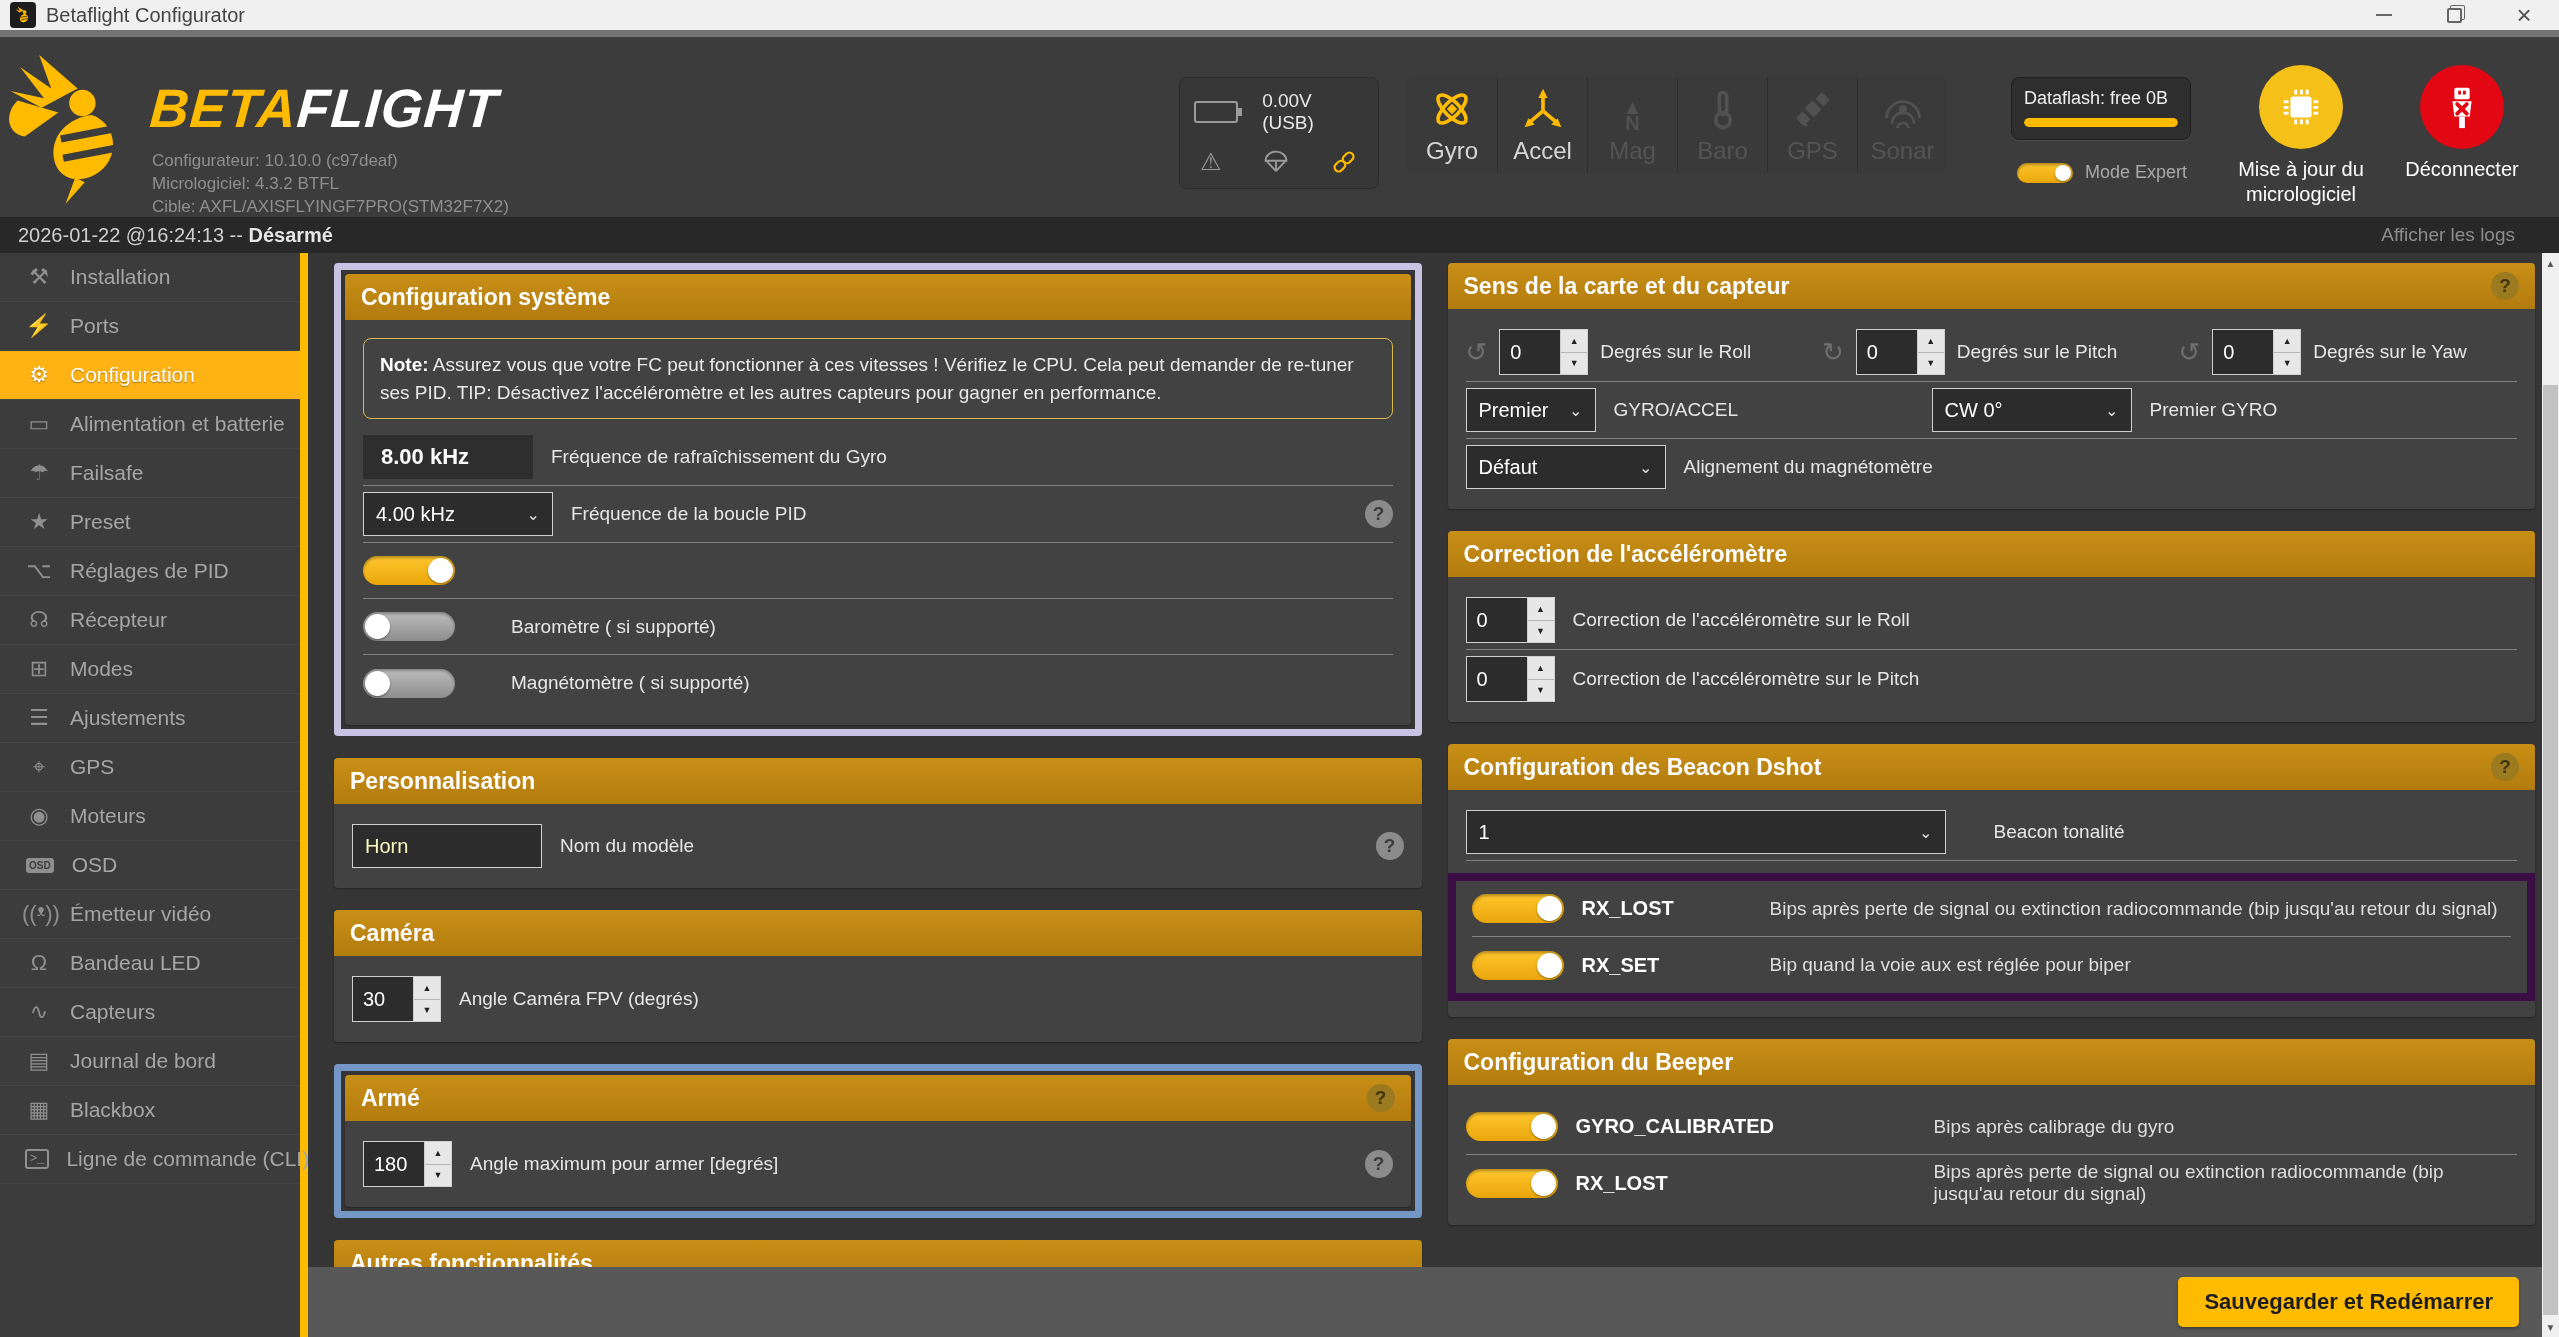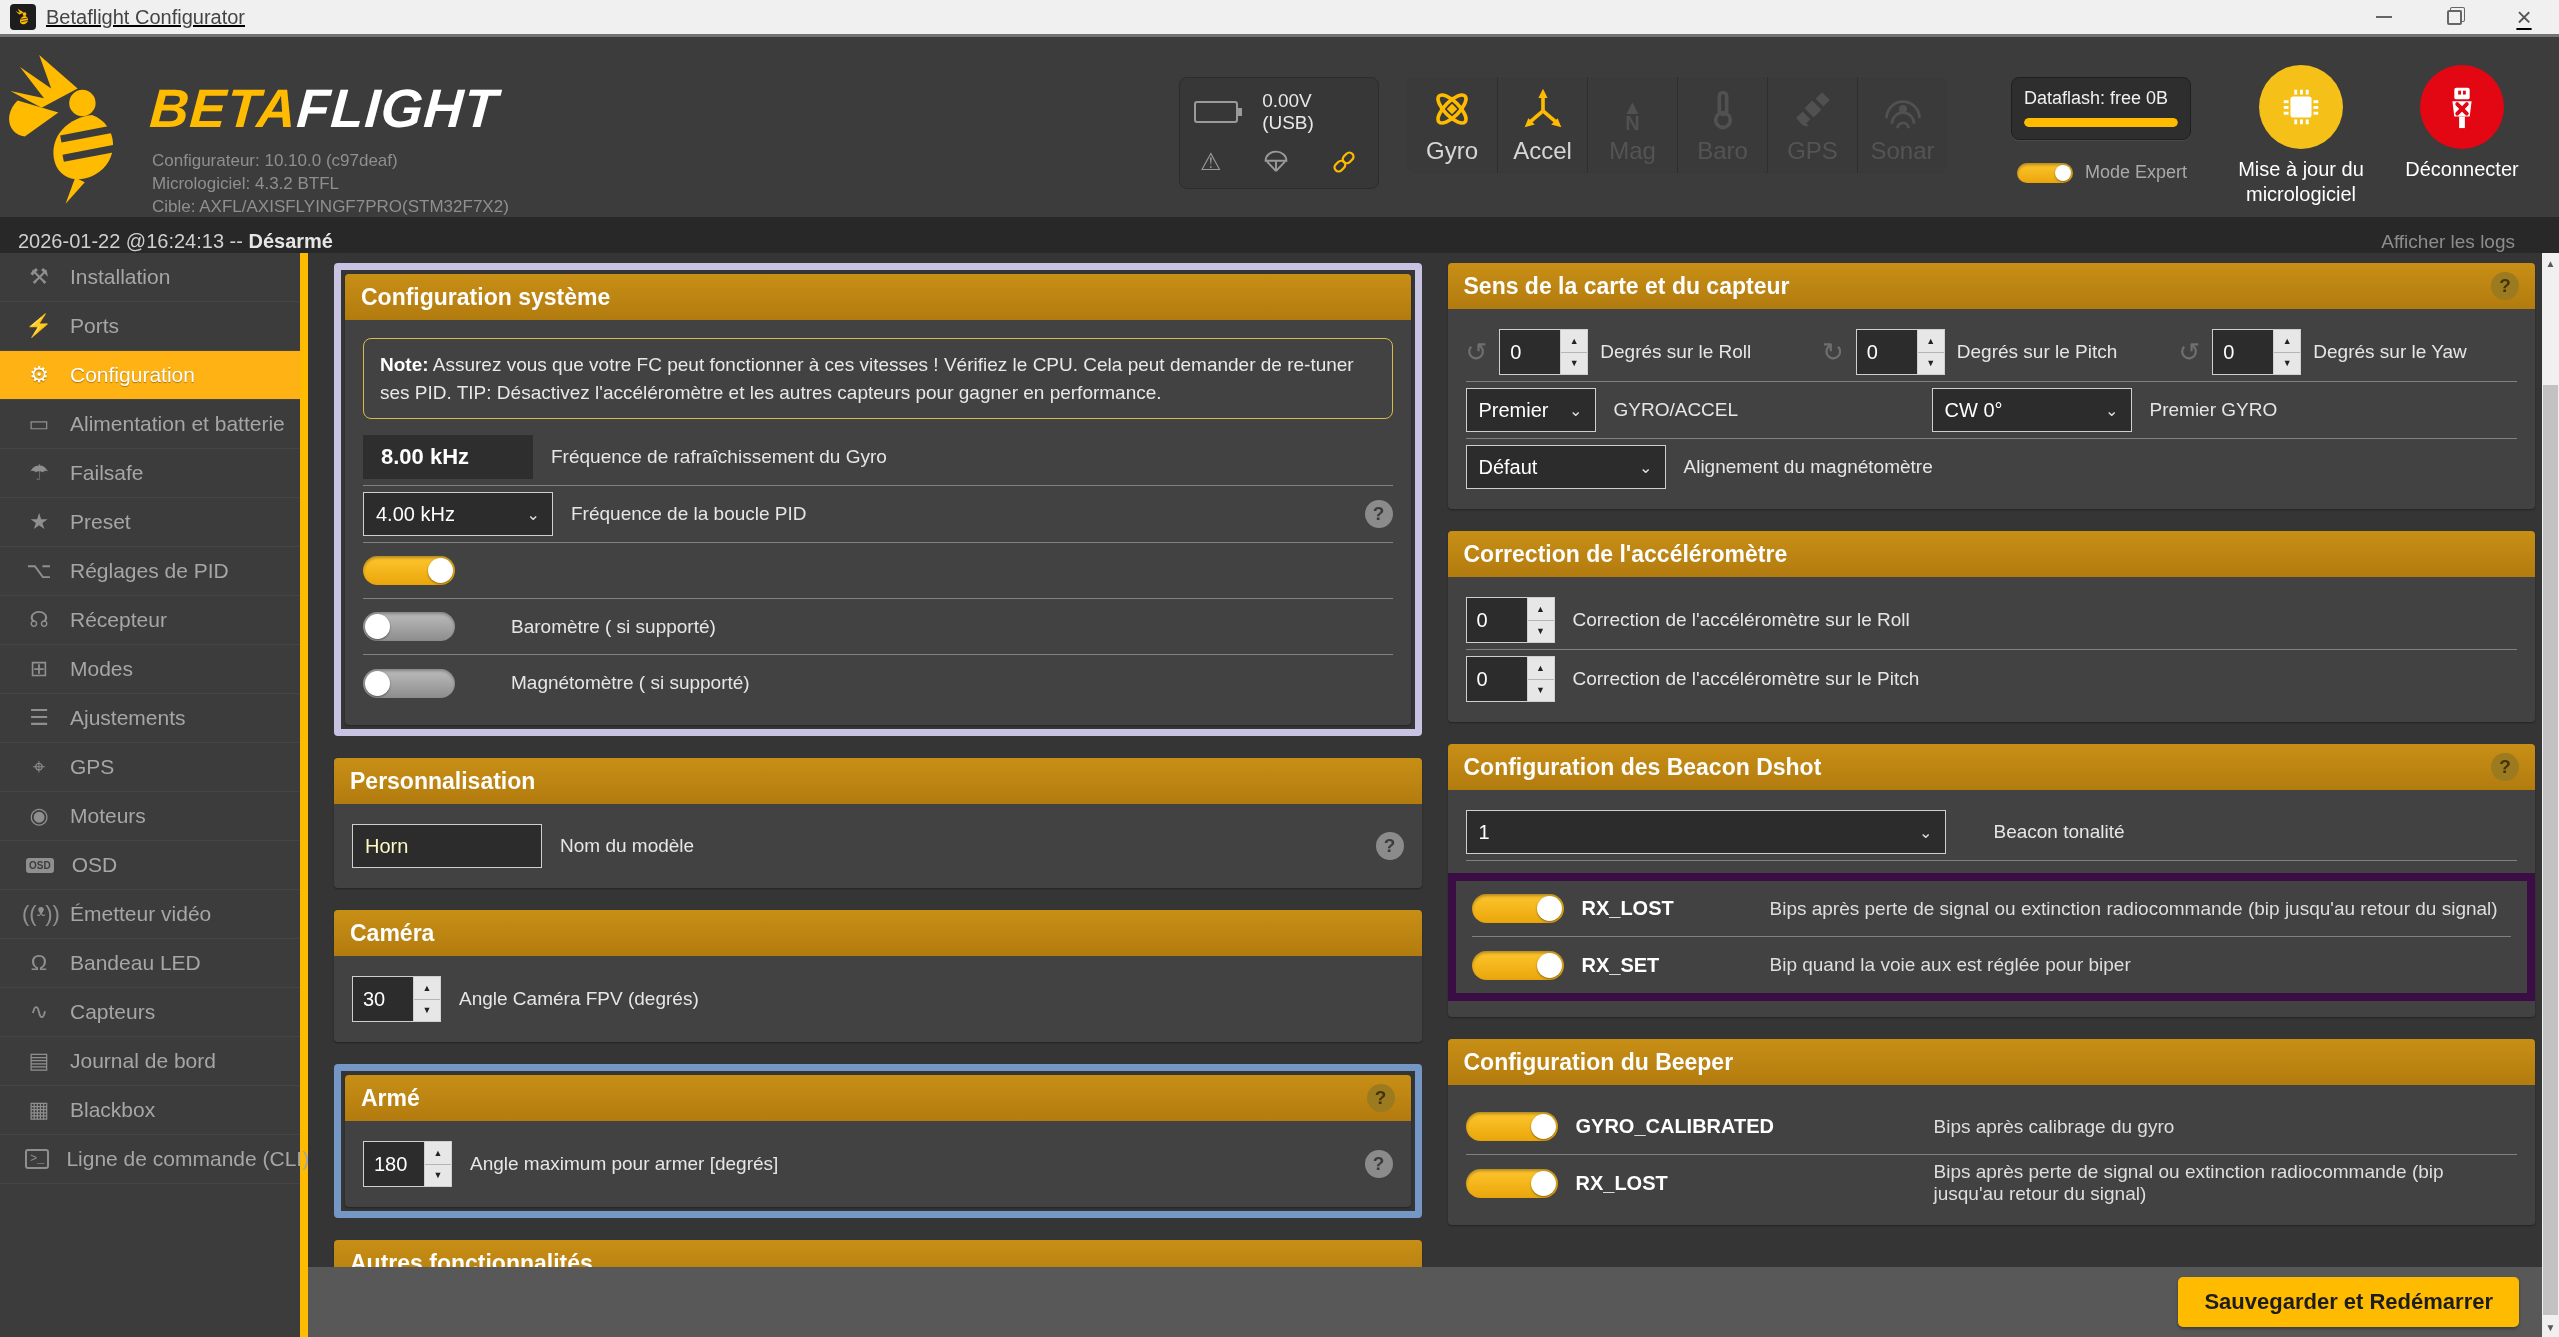--- a/index.html
+++ b/index.html
@@ -1,20 +1,20 @@
 <!DOCTYPE html>
 <html><head>
 <meta charset="utf-8">
 <style>
   * { margin:0; padding:0; box-sizing:border-box; }
   html,body { width:2559px; height:1337px; overflow:hidden; }
   body { font-family:"Liberation Sans", sans-serif; background:#353535; position:relative; }
 
   
-  .titlebar { height:37px; background:#f0f0f0; display:flex; align-items:center; border-bottom:3px solid #737373;text-decoration:underline; }
+  .titlebar { height:37px; background:#f0f0f0; display:flex; align-items:center; border-bottom:7px solid #737373; }
   .app-ico { width:26px; height:26px; background:#1d1d1d; border-radius:4px; margin:0 10px 0 10px; display:flex; align-items:center; justify-content:center; }
   .tb-title { font-size:20px; color:#444; }
   .tb-controls { margin-left:auto; display:flex; height:100%; }
   .tb-btn { width:70px; height:100%; display:flex; align-items:center; justify-content:center; color:#555; }
   .min-glyph { width:16px; height:2px; background:#666; display:inline-block; }
   .max-glyph { width:15px; height:15px; border:2px solid #666; border-radius:2px; display:inline-block; box-shadow:3px -3px 0 -1px #f0f0f0, 3px -3px 0 0 #666; }
   .close-glyph { font-size:26px; line-height:1; color:#555; }
 
   
   .header { height:180px; background:#3c3c3c; display:flex; align-items:flex-start; padding-right:22px; position:relative; }
@@ -49,21 +49,21 @@
 
   .round-btn { margin-top:28px; display:flex; flex-direction:column; align-items:center; width:160px; cursor:pointer; }
   .round-btn .circle { width:84px; height:84px; border-radius:50%; display:flex; align-items:center; justify-content:center; }
   .circle.yellow { background:#f5c118; }
   .circle.red { background:#e30613; }
   .round-btn .rb-label { color:#fff; font-size:20px; text-align:center; margin-top:8px; line-height:25px; }
   .fw-btn { margin-left:30px; }
   .dc-btn { margin-left:6px; width:150px; }
 
   
-  .statusbar { height:36px; background:#282828; display:flex; align-items:flex-end; padding:0 18px; }
+  .statusbar { height:36px; background:#282828; display:flex; align-items:center; padding:0 18px; }
   .status-text { color:#cfcfcf; font-size:20px; }
   .status-text b { color:#e6e6e6; }
   .logs-link { margin-left:auto; margin-right:26px; color:#8d8d8d; font-size:19px; cursor:pointer; }
 
   
   .content { display:flex; height:1084px; position:relative; }
   .sidebar { width:308px; background:#3c3c3c; border-right:8px solid #ffbb00; flex:none; }
   .sb-item { height:49px; display:flex; align-items:center; padding-left:22px; gap:14px; border-bottom:1px solid #454545; cursor:pointer; }
   .sb-ico { width:34px; color:#8f8f8f; font-size:22px; text-align:center; flex:none; }
   .sb-label { color:#a6a6a6; font-size:21px; white-space:nowrap; }

